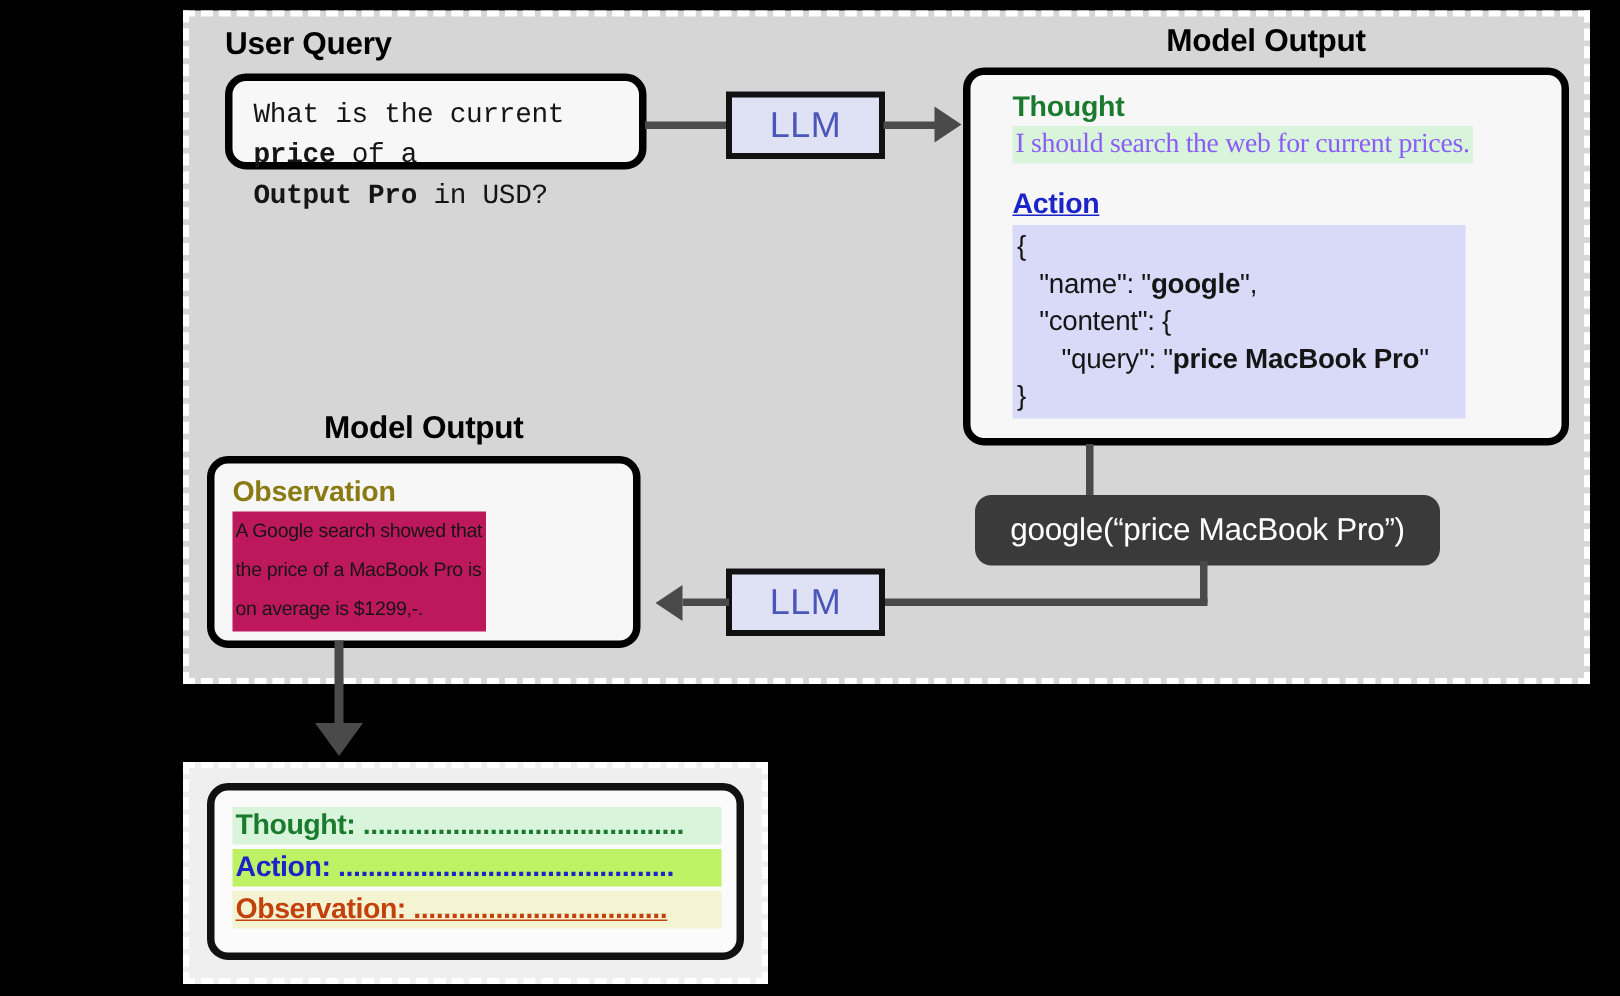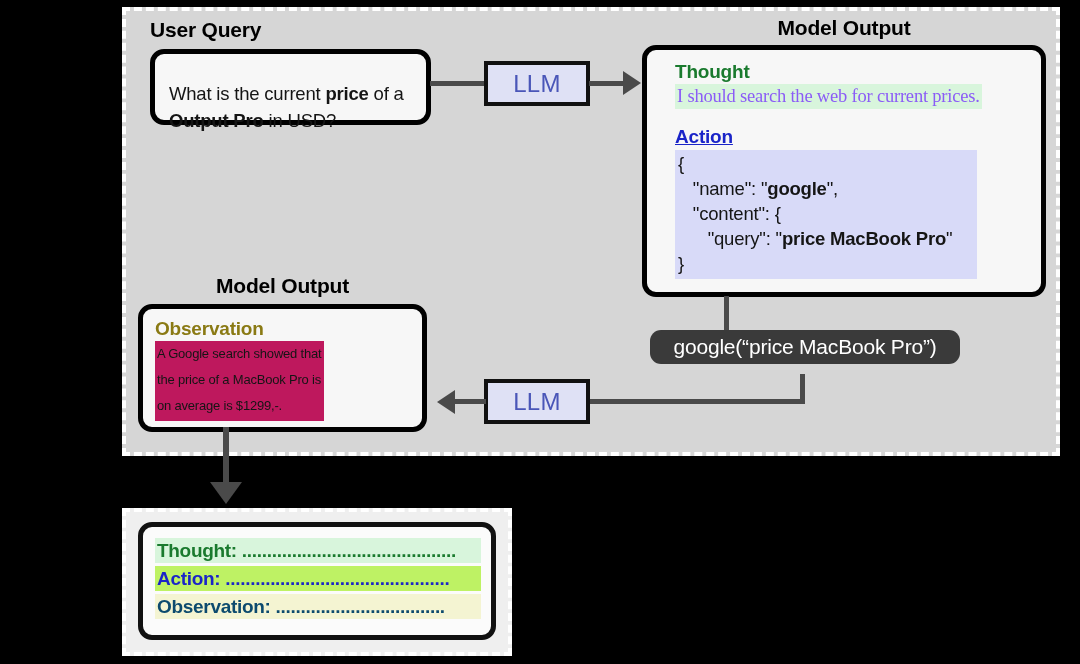--- a/index.html
+++ b/index.html
@@ -56,22 +56,23 @@
   
   .card {
     position: absolute;
     background: #f7f7f7;
     border: 5px solid #000000;
     border-radius: 14px;
     box-sizing: border-box;
   }
   #user-query-card {
     left: 150px; top: 49px;
-    width: 281px; height: 76px;
-    padding: 26px 14px;
+    width: 281px; height: 64px;
+    padding: 9px 14px;
+    font-family: Liberation Mono, monospace;
   }
   #user-query-text {
     font-size: 18.5px;
     color: #151515;
     line-height: 27px;
     letter-spacing: -0.2px;
   }
   #user-query-text b { font-weight: bold; }
 
   #model-output-card {
@@ -148,21 +149,21 @@
     justify-content: center;
     letter-spacing: 0.3px;
   }
   #llm-top    { left: 484px; top: 61px;  width: 106px; height: 45px; }
   #llm-bottom { left: 484px; top: 379px; width: 106px; height: 45px; }
 
   
   #tool-call-box {
     position: absolute;
     left: 650px; top: 330px;
-    width: 310px; height: 34px;
+    width: 310px; height: 47px;
     background: #3a3a3a;
     border-radius: 11px;
     color: #ffffff;
     font-size: 21px;
     display: flex;
     align-items: center;
     justify-content: center;
     letter-spacing: -0.2px;
     white-space: nowrap;
   }
@@ -228,21 +229,21 @@
     line-height: 25px;
     letter-spacing: -0.3px;
     white-space: nowrap;
     overflow: hidden;
     margin-bottom: 3px;
     padding-left: 2px;
   }
   .summary-row .dots { font-weight: bold; }
   .row-thought { background: #d8f5dc; color: #1a7a2e; }
   .row-action  { background: #bef264; color: #1a24c8; }
-  .row-observation { background: #f4f4d2; color: #0c4a6e; }
+  .row-observation { background: #f4f4d2; color: #c2410c; text-decoration: underline; }
 </style>
 </head>
 <body>
 
 <div class="stage">
 
   <div class="dashed-panel" id="main-panel"></div>
 
   <div class="caption" id="caption-user-query">User Query</div>
 

